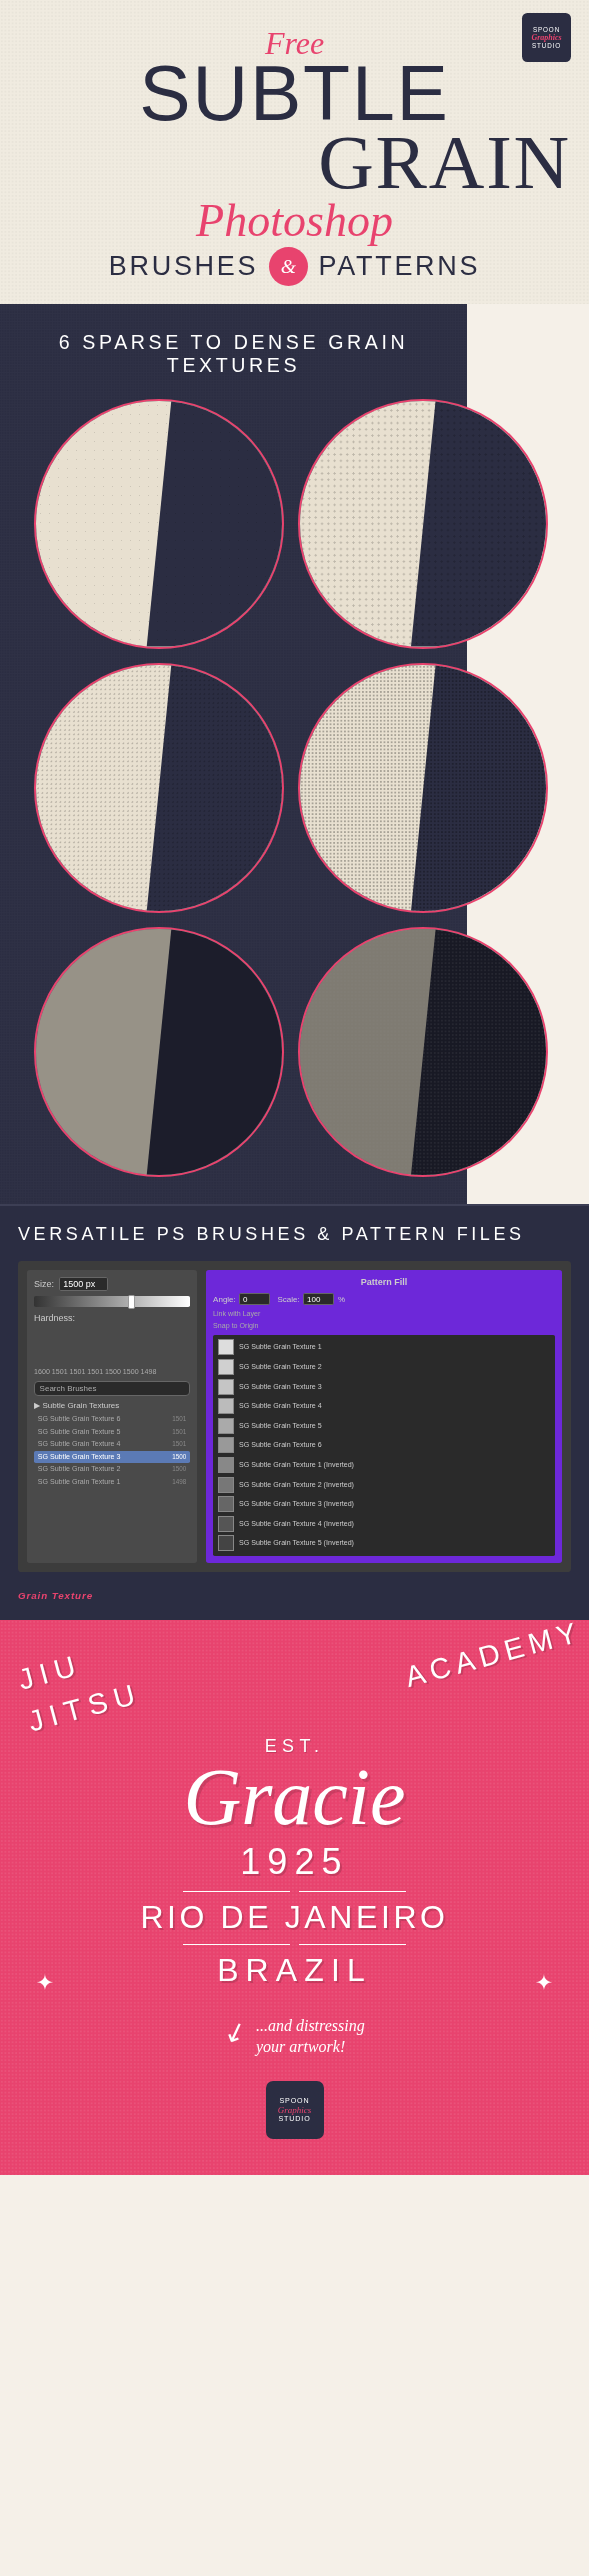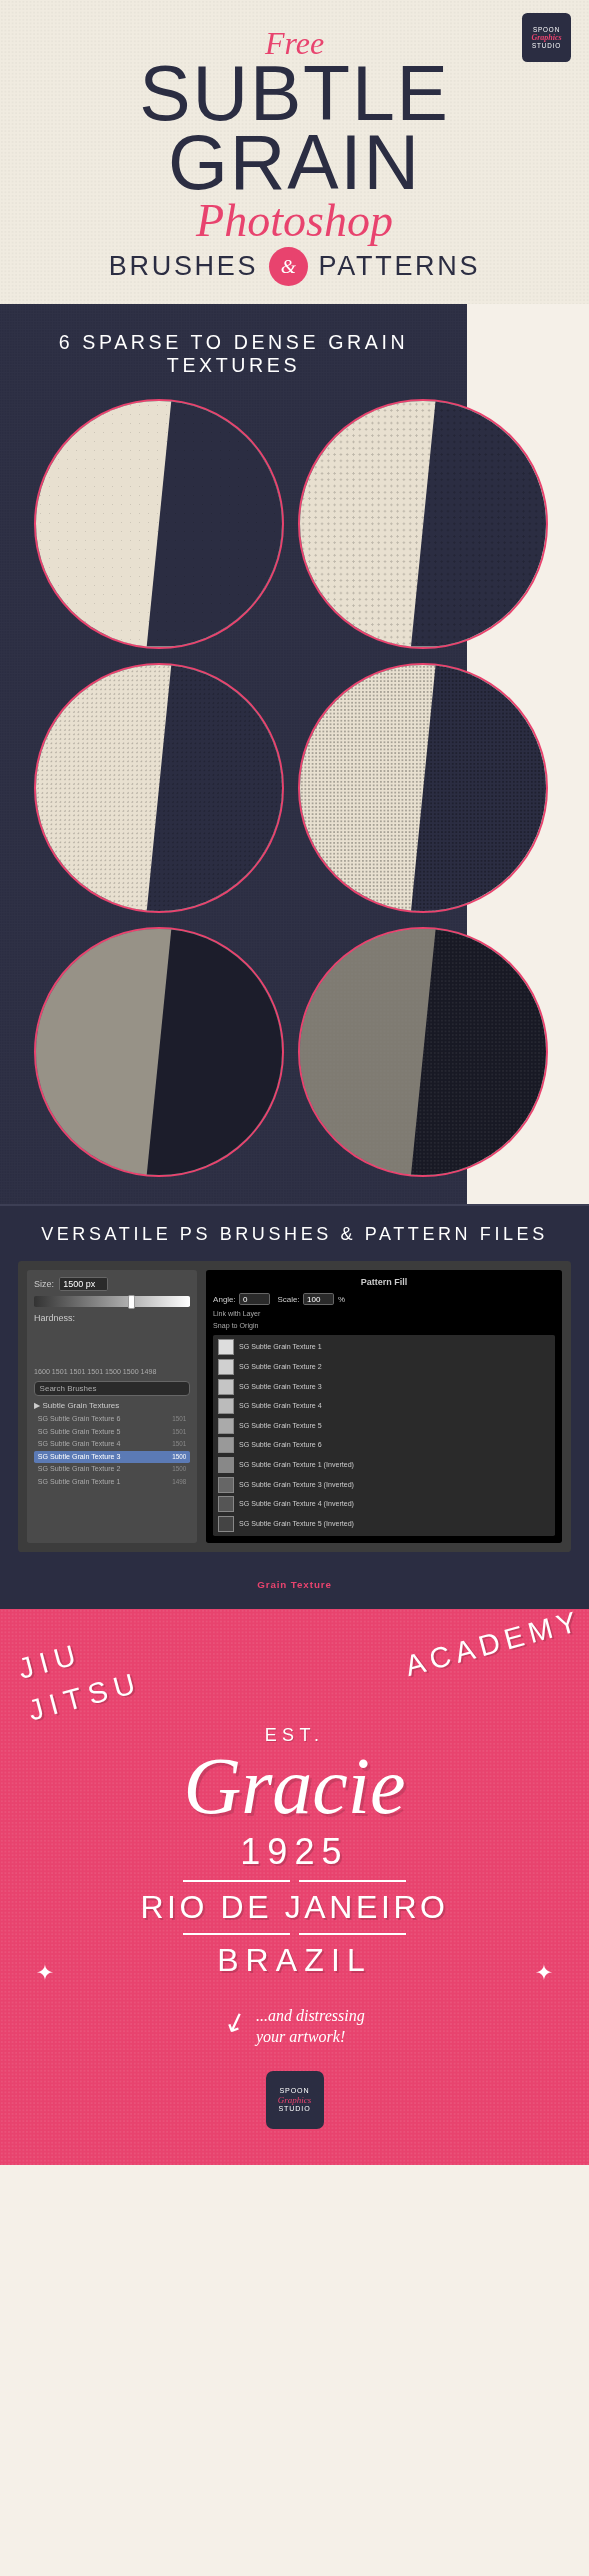--- a/index.html
+++ b/index.html
@@ -31,27 +31,28 @@
     .header-subtle {
       font-family: Impact, 'Arial Black', sans-serif;
       font-size: 77px;
       color: #2b2d42;
       line-height: 0.9;
       display: block;
       letter-spacing: 1.8px;
       text-transform: uppercase;
     }
     .header-grain {
-      font-family: Liberation Sans, sans-serif;
+      font-family: Liberation Serif, serif;
       font-size: 77px;
       color: #2b2d42;
       line-height: 0.9;
       display: block;
       letter-spacing: 1.8px;
       text-transform: uppercase;
+      text-align: right;
     }
     .header-photoshop {
       font-family: Georgia, serif;
       font-style: italic;
       color: #e8436e;
       font-size: 46px;
       line-height: 1;
       display: block;
     }
     .header-brushes-patterns {
@@ -180,21 +181,20 @@
     .gc-grain-sparse { background-size: 7.1px 7.1px; }
 
     
     .versatile-section {
       background: #2b2d42;
       padding: 18px;
       width: 589px;
       border-top: 2.7px solid #3d3f55;
     }
     .versatile-title {
-      text-align: center;
       color: white;
       font-family: Impact, 'Arial Black', sans-serif;
       font-size: 18px;
       letter-spacing: 3.6px;
       text-transform: uppercase;
       margin-bottom: 16px;
     }
     .ps-screenshot {
       background: #3c3c3c;
       border-radius: 3.6px;
@@ -282,21 +282,21 @@
       padding: 1.8px 3.6px;
       border-radius: 1.8px;
       margin-bottom: 0.9px;
     }
     .ps-brush-selected {
       background: #5b7ab5;
       color: white;
     }
     .ps-right-panel {
       flex: 1;
-      background: #000000;
+      background: #6d28d9;
       border-radius: 2.7px;
       padding: 7.1px;
     }
     .ps-pattern-title {
       color: #ccc;
       font-size: 9px;
       text-align: center;
       margin-bottom: 5.4px;
       font-weight: bold;
     }
@@ -663,37 +663,41 @@
         </div>
         <div class="ps-pattern-item">
           <div class="ps-pattern-thumb" style="background:#999;"></div>
           <span>SG Subtle Grain Texture 6</span>
         </div>
         <div class="ps-pattern-item">
           <div class="ps-pattern-thumb" style="background:#888;"></div>
           <span>SG Subtle Grain Texture 1 (Inverted)</span>
         </div>
         <div class="ps-pattern-item">
+          <div class="ps-pattern-thumb" style="background:#777;"></div>
+          <span>SG Subtle Grain Texture 2 (Inverted)</span>
+        </div>
+        <div class="ps-pattern-item">
           <div class="ps-pattern-thumb" style="background:#666;"></div>
           <span>SG Subtle Grain Texture 3 (Inverted)</span>
         </div>
         <div class="ps-pattern-item">
           <div class="ps-pattern-thumb" style="background:#555;"></div>
           <span>SG Subtle Grain Texture 4 (Inverted)</span>
         </div>
         <div class="ps-pattern-item">
           <div class="ps-pattern-thumb" style="background:#444;"></div>
           <span>SG Subtle Grain Texture 5 (Inverted)</span>
         </div>
       </div>
     </div>
   </div>
 
 
-  <div style="text-align:center;margin-top:23px;">
+  <div style="margin-top:14px;font-style:italic;">
     <span class="grain-texture-label">Grain Texture</span>
   </div>
 </div>
 
 <div class="red-section">
 
   <span class="red-jiu">JIU</span>
   <span class="red-jitsu">JITSU</span>
   <span class="red-academy">ACADEMY</span>
 

